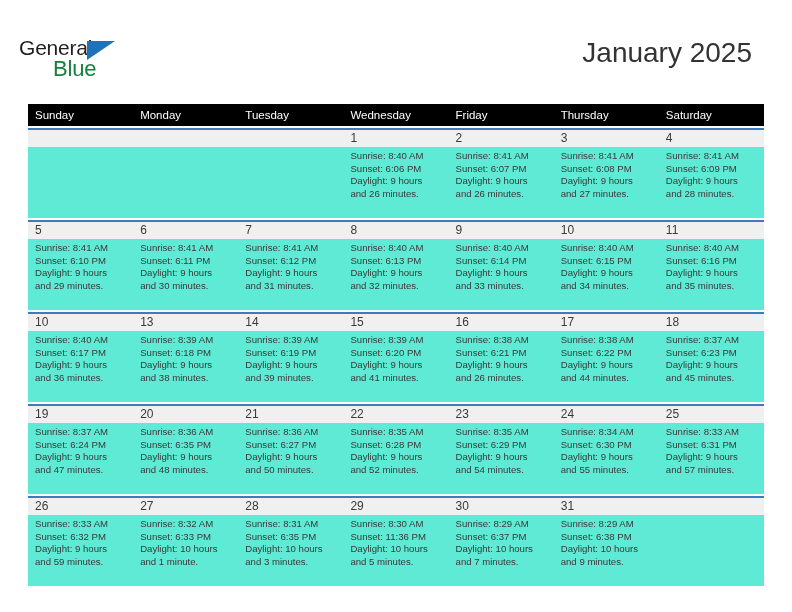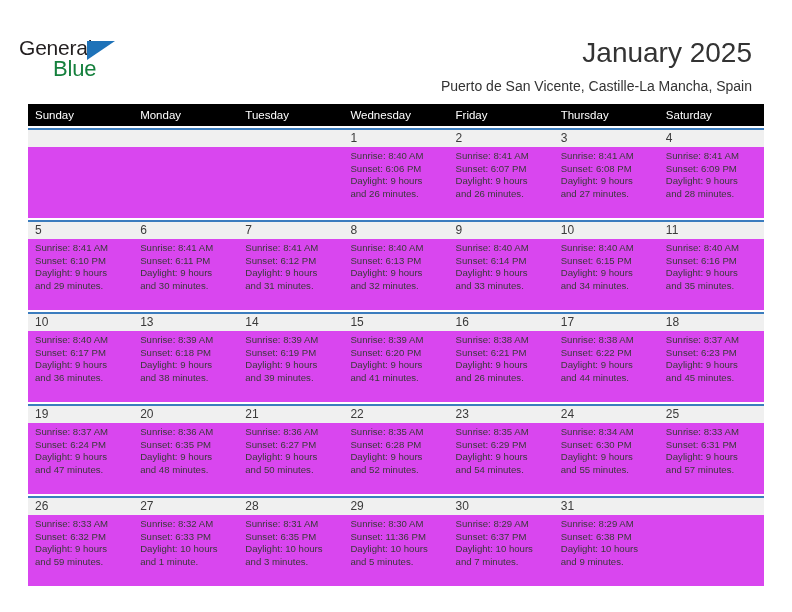--- a/index.html
+++ b/index.html
@@ -115,21 +115,21 @@
     border-top: none;
   }
   .week-numbers {
     display: flex;
     background: #f0f0f0;
     height: 17px;
   }
   .week-body {
     display: flex;
     height: 71px;
-    background: #d946ef;
+    background: #5eead4;
   }
   .daynum {
     flex: 1 1 0;
     box-sizing: border-box;
     padding-left: 7px;
     font-size: 12px;
     line-height: 17px;
     color: #3a3a3a;
   }
   .daycell {
@@ -152,21 +152,20 @@
   <div class="header">
 
     <div class="logo">
       <span class="logo-general">General</span>
       <span class="logo-tri"></span>
       <span class="logo-blue">Blue</span>
     </div>
 
     <div class="title-block">
       <div class="cal-title">January 2025</div>
-      <div class="cal-subtitle">Puerto de San Vicente, Castille-La Mancha, Spain</div>
     </div>
 
   </div>
 
   <div class="calendar">
 
     <div class="weekdays">
       <div class="weekday">Sunday</div>
       <div class="weekday">Monday</div>
       <div class="weekday">Tuesday</div>

